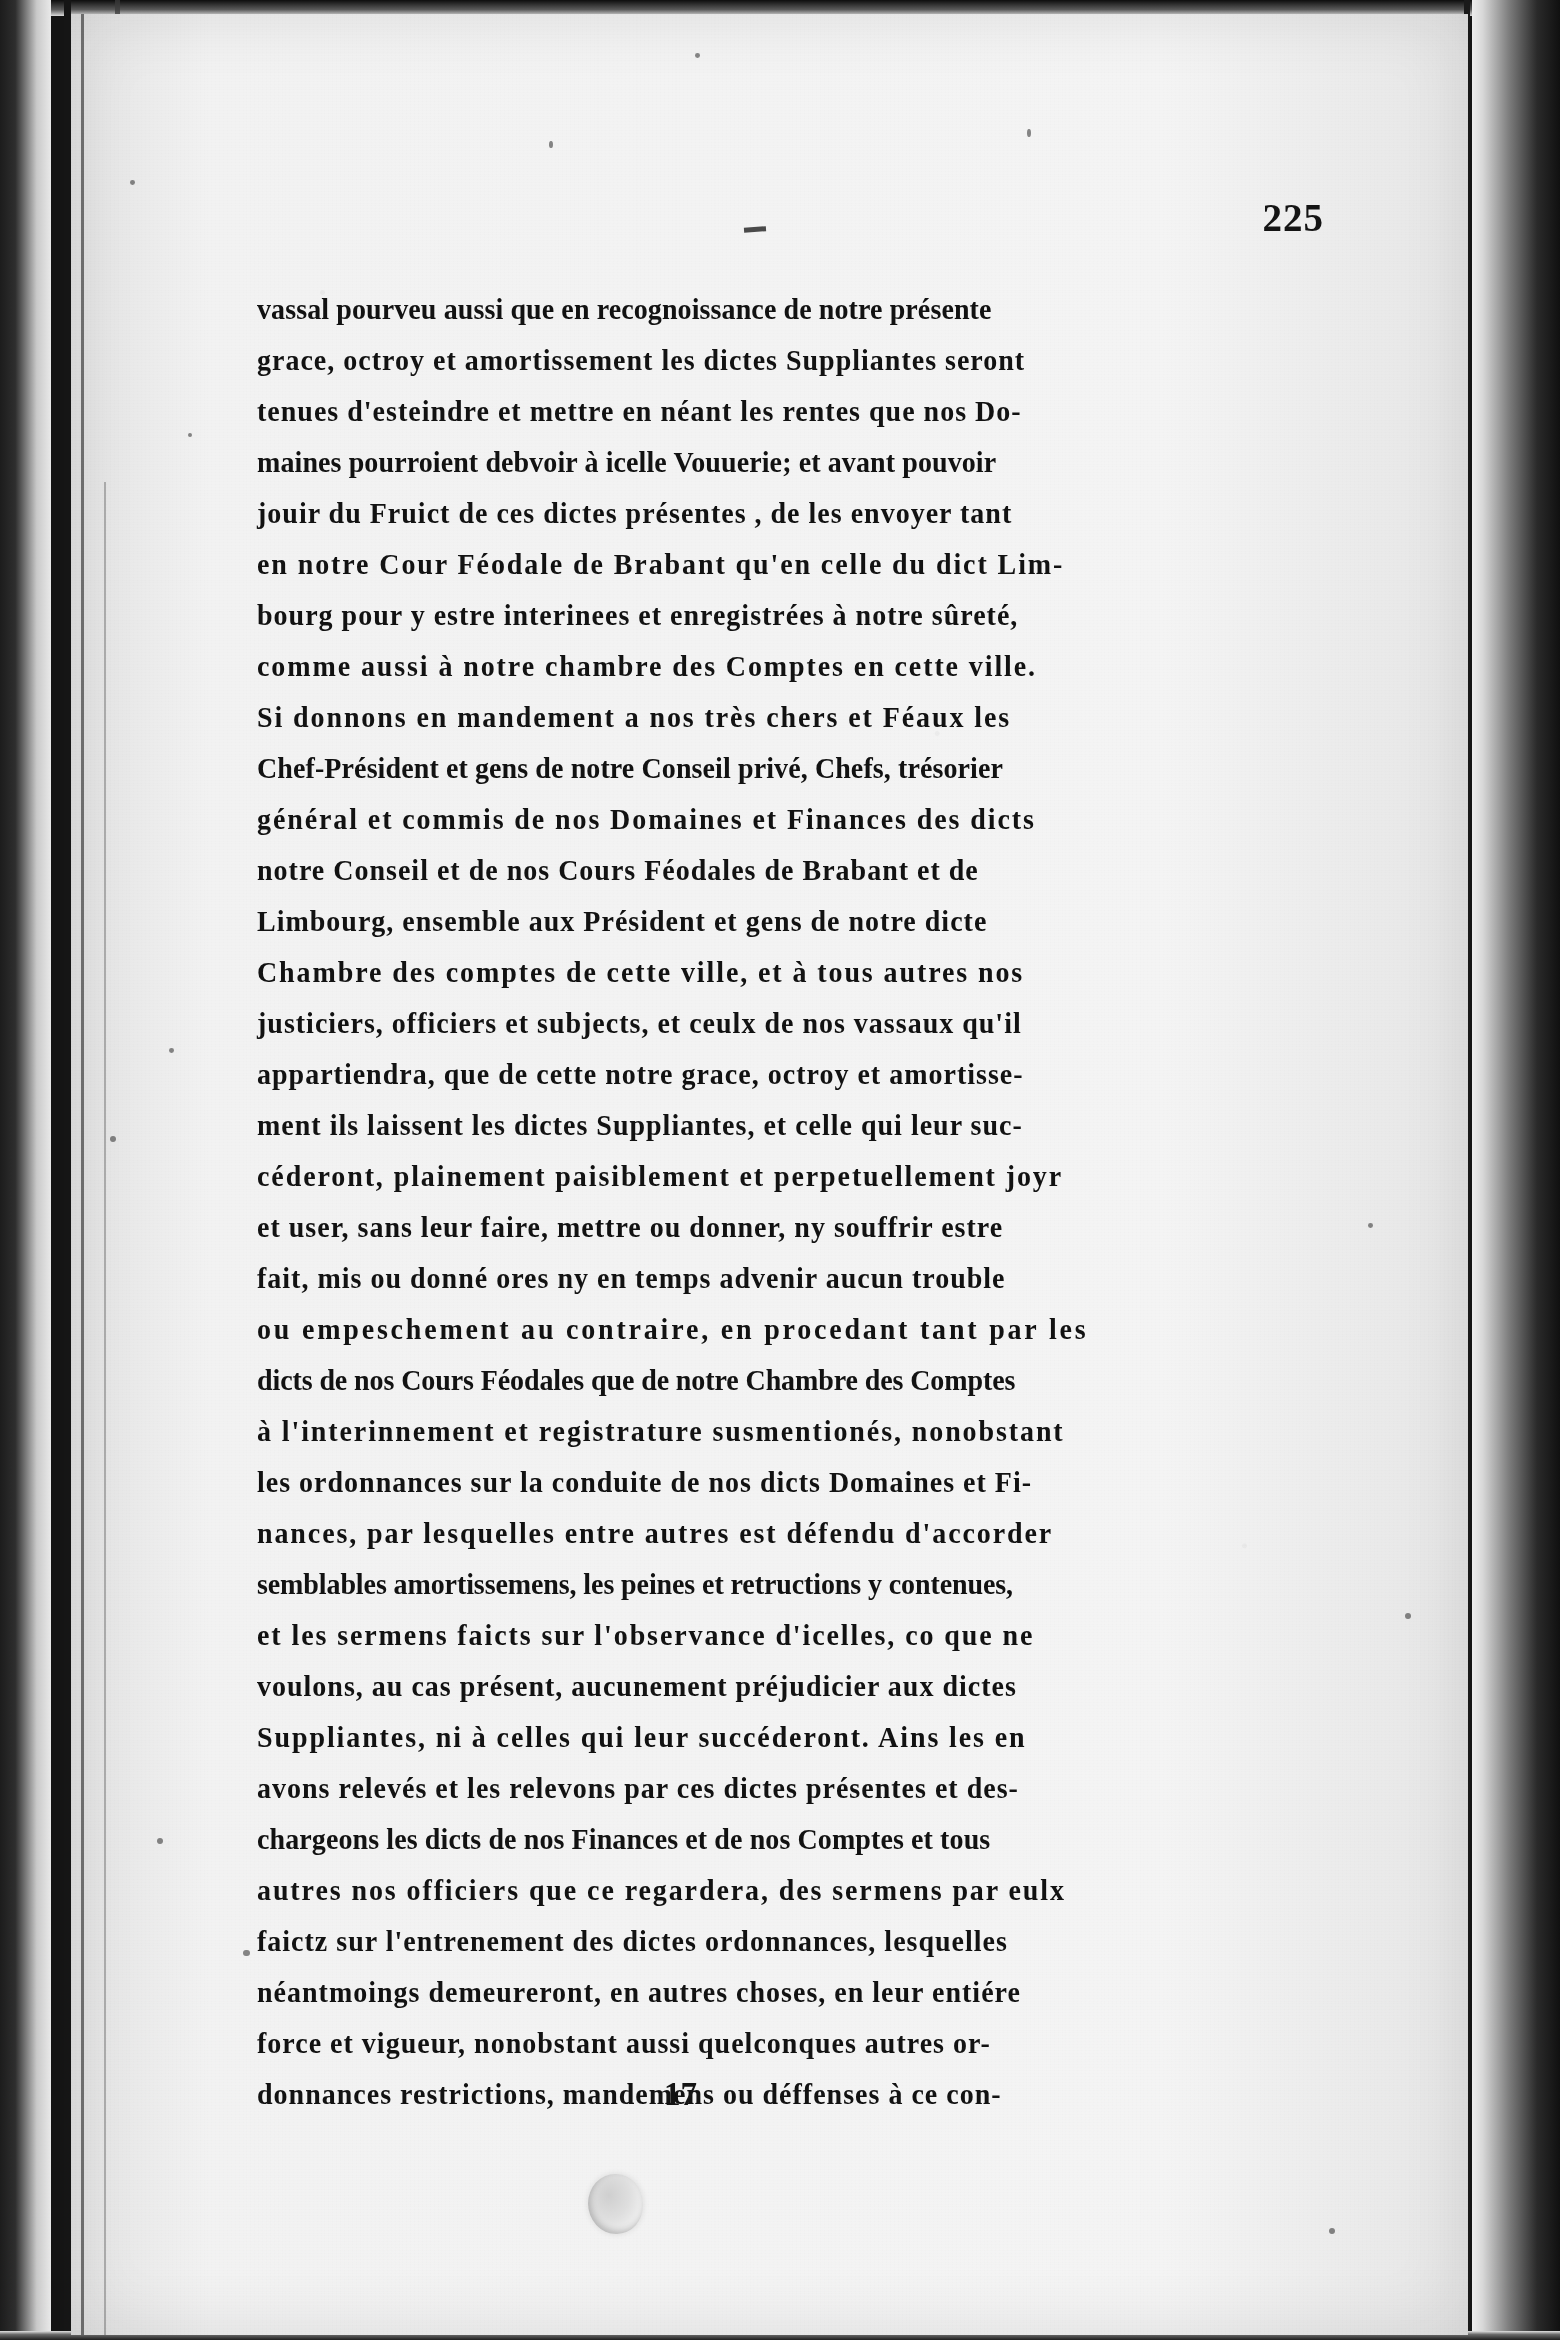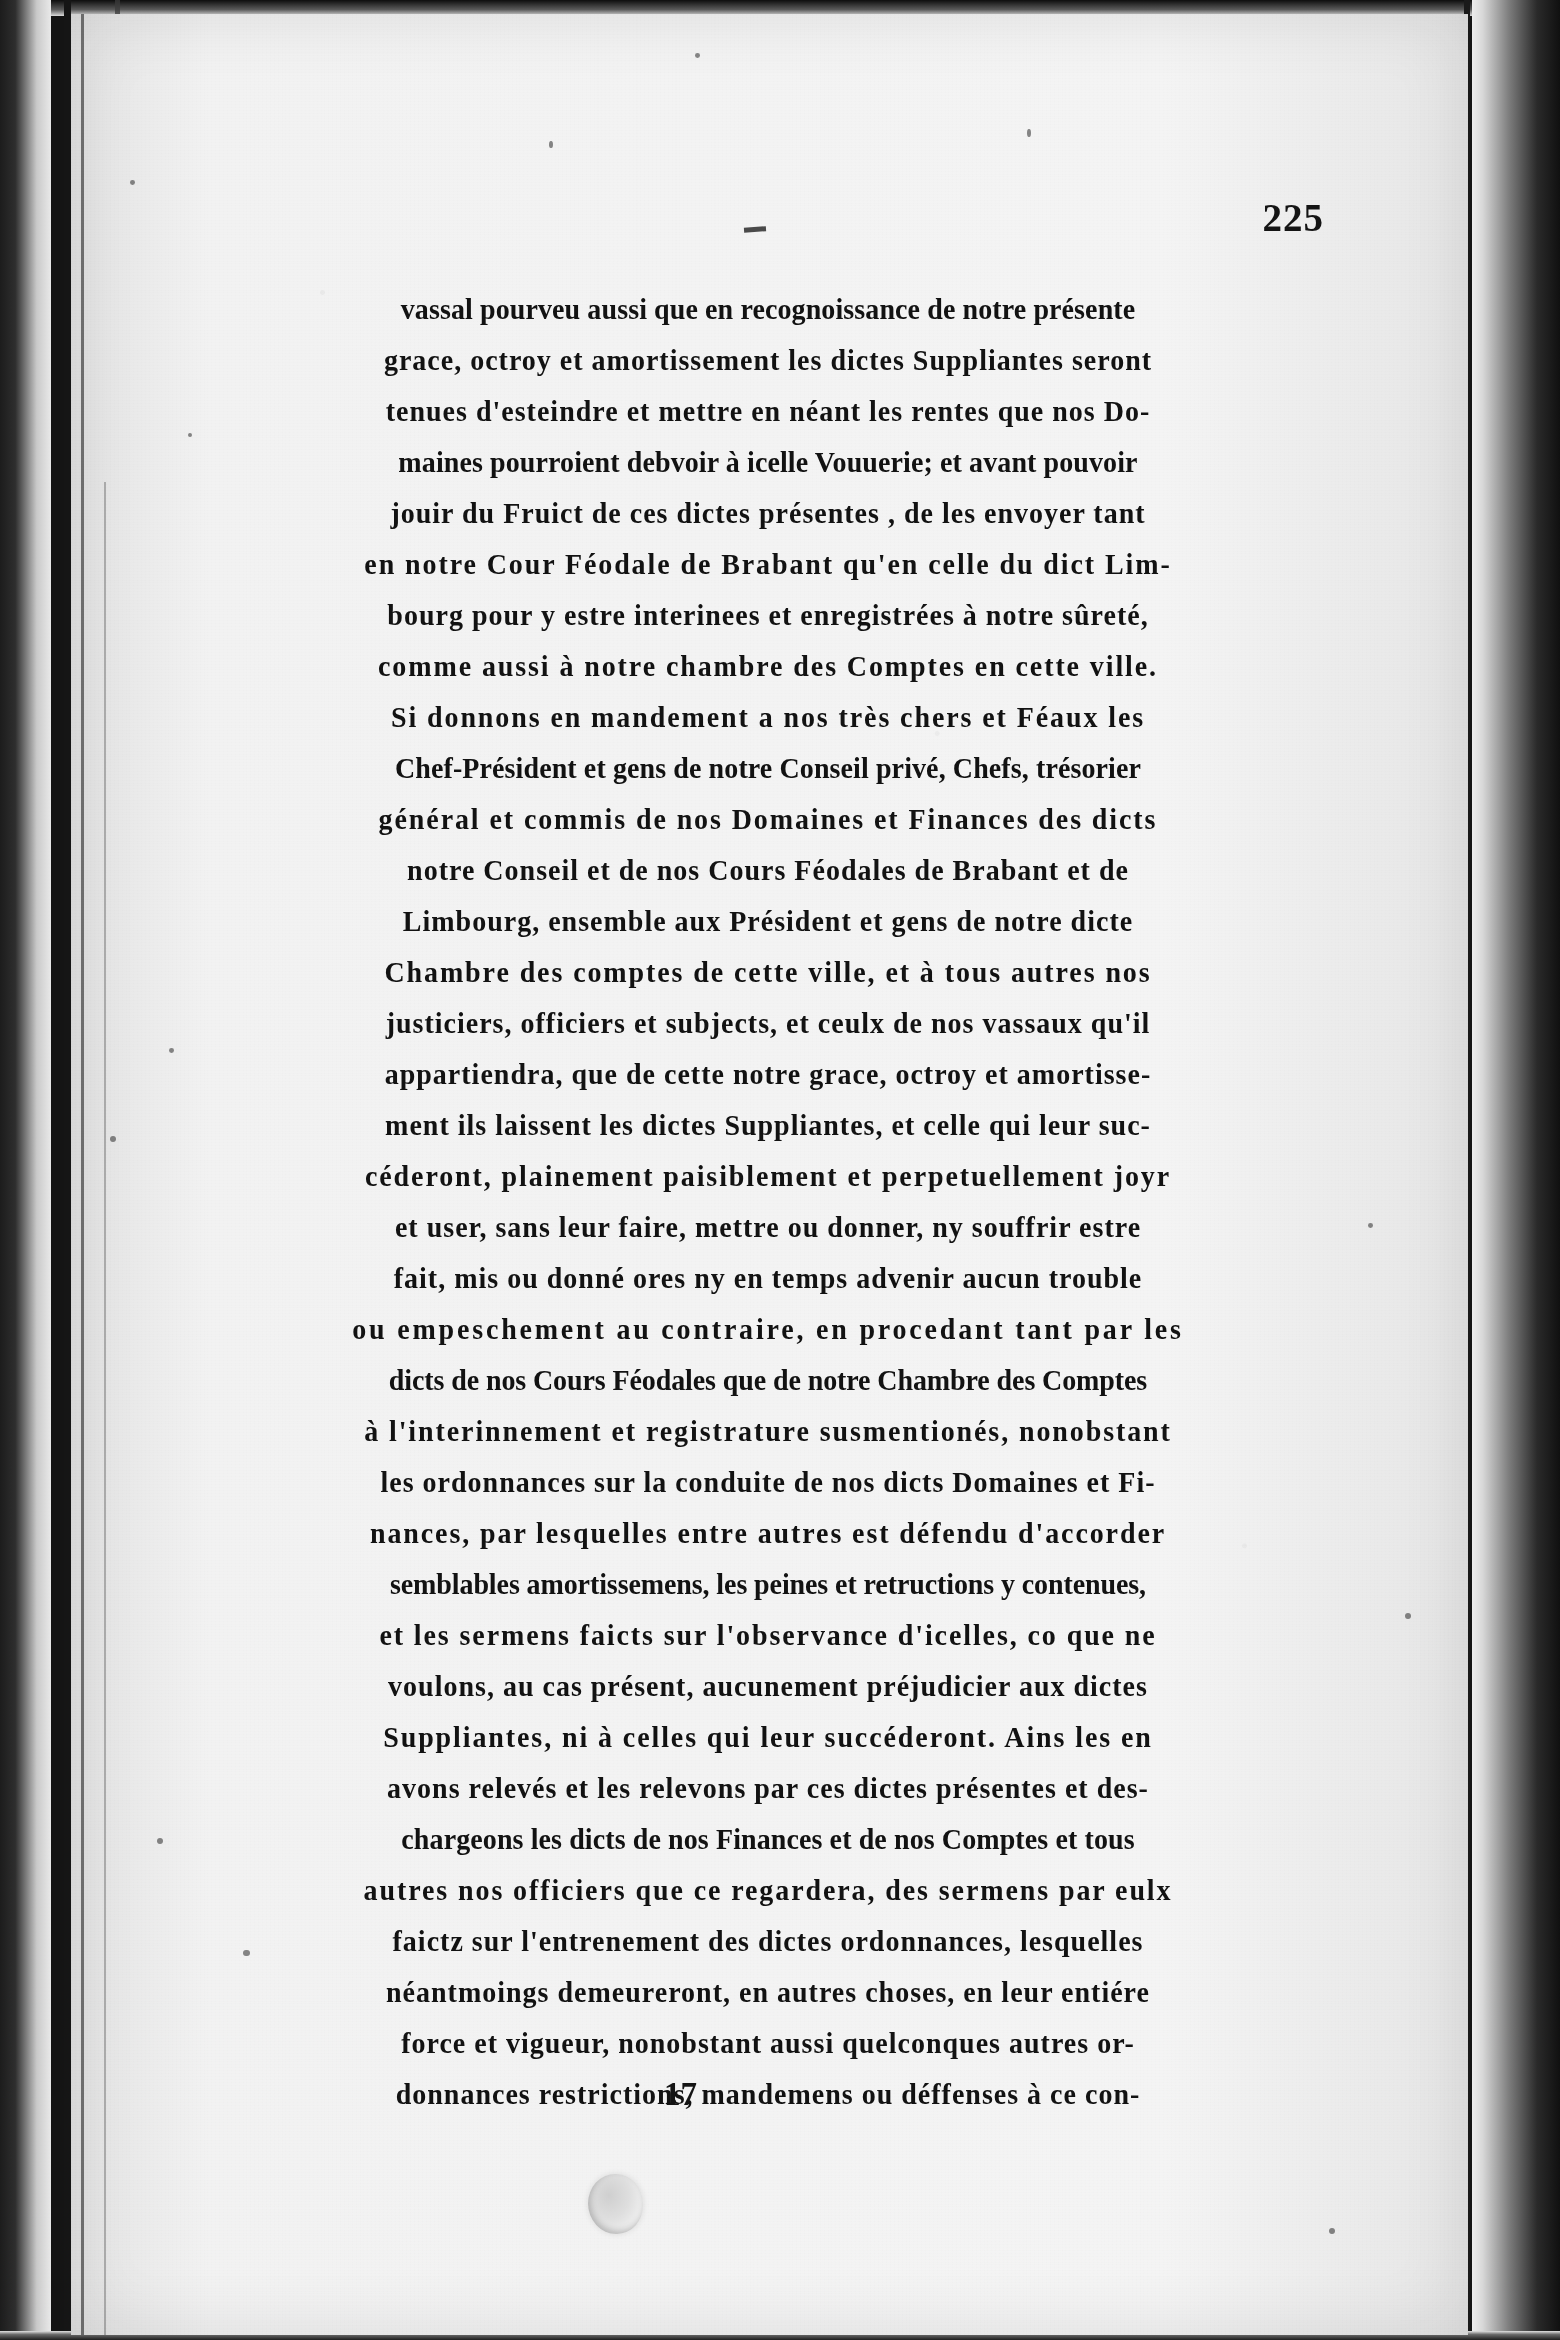--- a/index.html
+++ b/index.html
@@ -8,21 +8,20 @@
     background: #6f6f6f;
   }
 
   .page-scan {
     position: relative;
     width: 1560px;
     height: 2341px;
     overflow: hidden;
     background: #111111;
     font-family: "Liberation Serif", serif;
-    text-align: center;
   }
 
   
   .scan-backdrop {
     position: absolute;
     inset: 0;
     background: #141414;
   }
 
   

